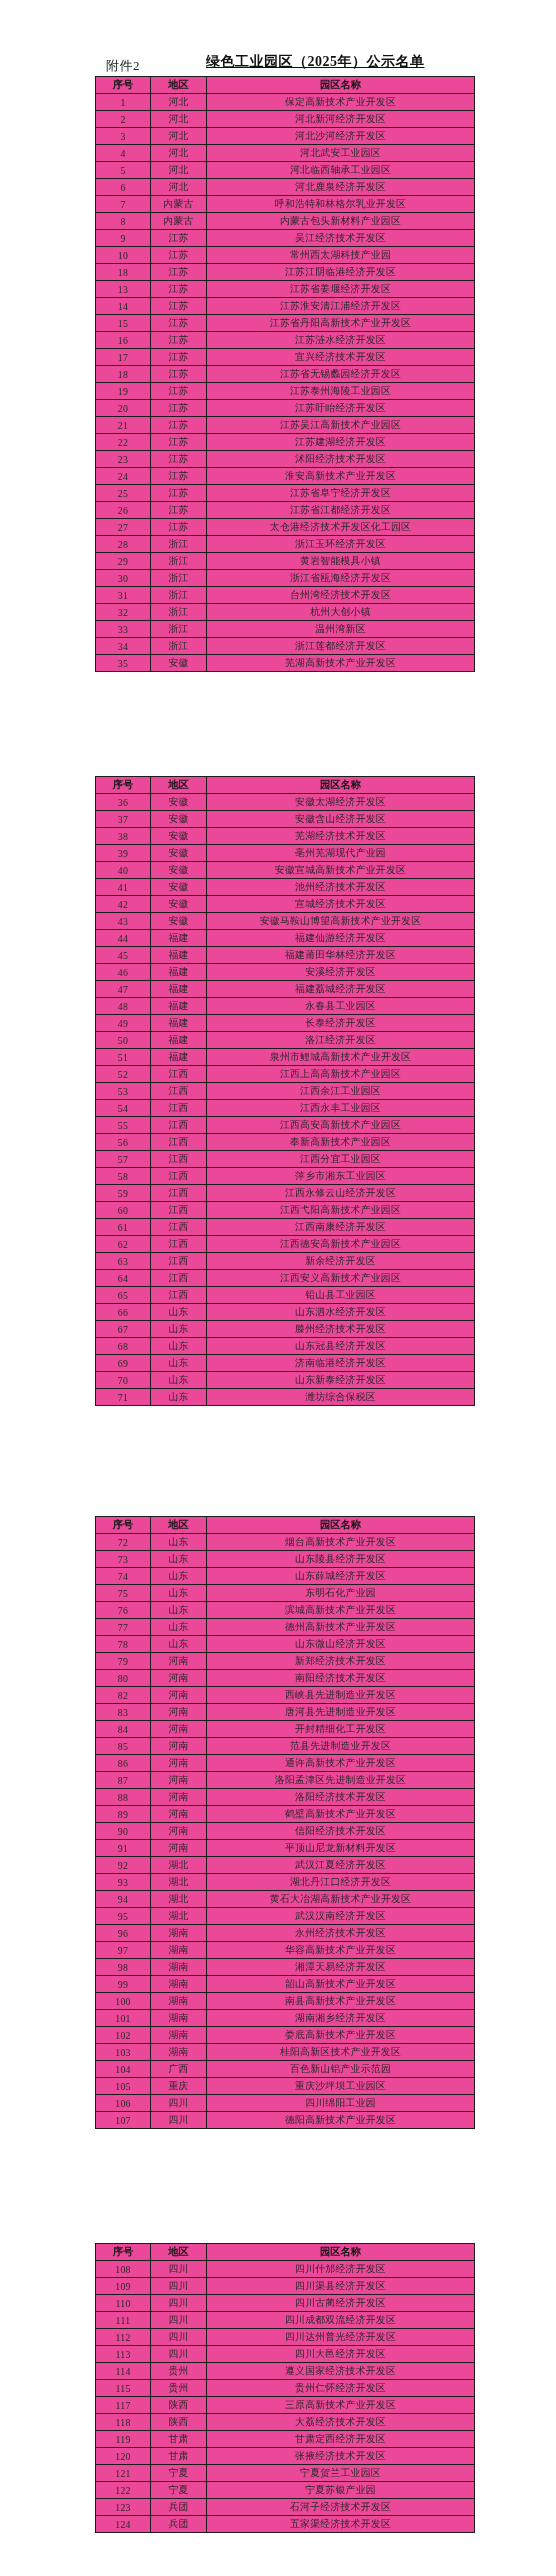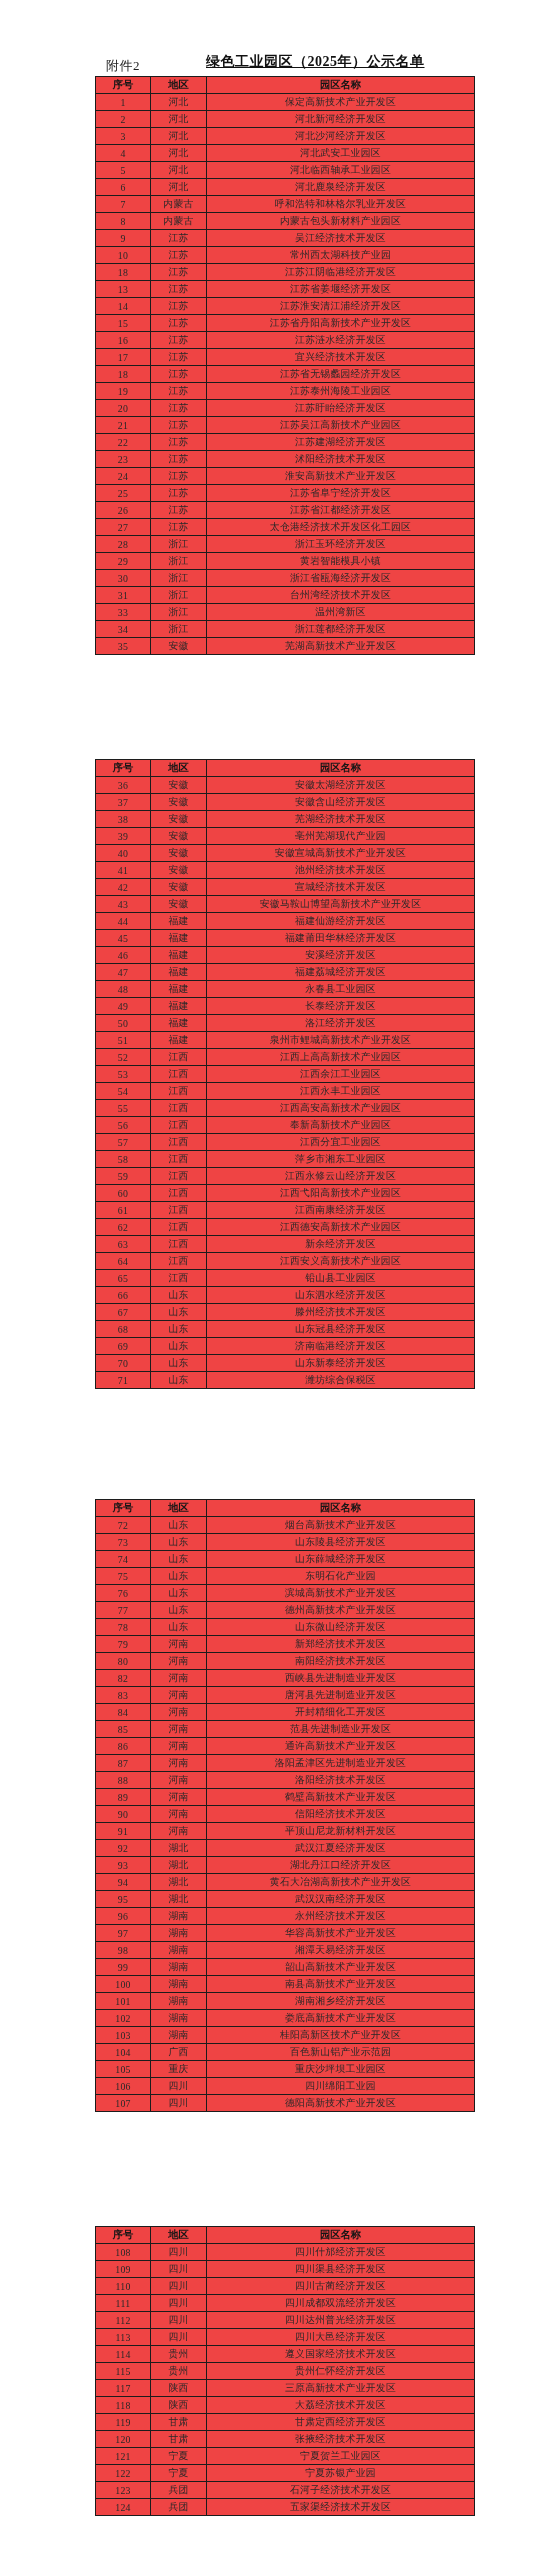--- a/index.html
+++ b/index.html
@@ -36,21 +36,21 @@
   .content { position: absolute; top: 0; left: 0; width: 556px; }
   .spacer-top { height: 76px; }
   .spacer-a { height: 104px; }
   .spacer-b { height: 110px; }
   .spacer-c { height: 114px; }
   table.parks-table {
     margin-left: 95px;
     width: 379px;
     border-collapse: collapse;
     table-layout: fixed;
-    background: #ef4444;
+    background: #ec4899;
   }
   table.parks-table th, table.parks-table td {
     border: 0.8px solid #1c1c1c;
     border-top-width: 1.2px;
     border-bottom-width: 1.2px;
     height: 17px;
     padding: 0 1px;
     text-align: center;
     vertical-align: middle;
     overflow: hidden;
@@ -241,20 +241,25 @@
           <td class="col-index">30</td>
           <td class="col-region">浙江</td>
           <td class="col-name">浙江省瓯海经济开发区</td>
         </tr>
         <tr>
           <td class="col-index">31</td>
           <td class="col-region">浙江</td>
           <td class="col-name">台州湾经济技术开发区</td>
         </tr>
         <tr>
+          <td class="col-index">32</td>
+          <td class="col-region">浙江</td>
+          <td class="col-name">杭州大创小镇</td>
+        </tr>
+        <tr>
           <td class="col-index">33</td>
           <td class="col-region">浙江</td>
           <td class="col-name">温州湾新区</td>
         </tr>
         <tr>
           <td class="col-index">34</td>
           <td class="col-region">浙江</td>
           <td class="col-name">浙江莲都经济开发区</td>
         </tr>
         <tr>

